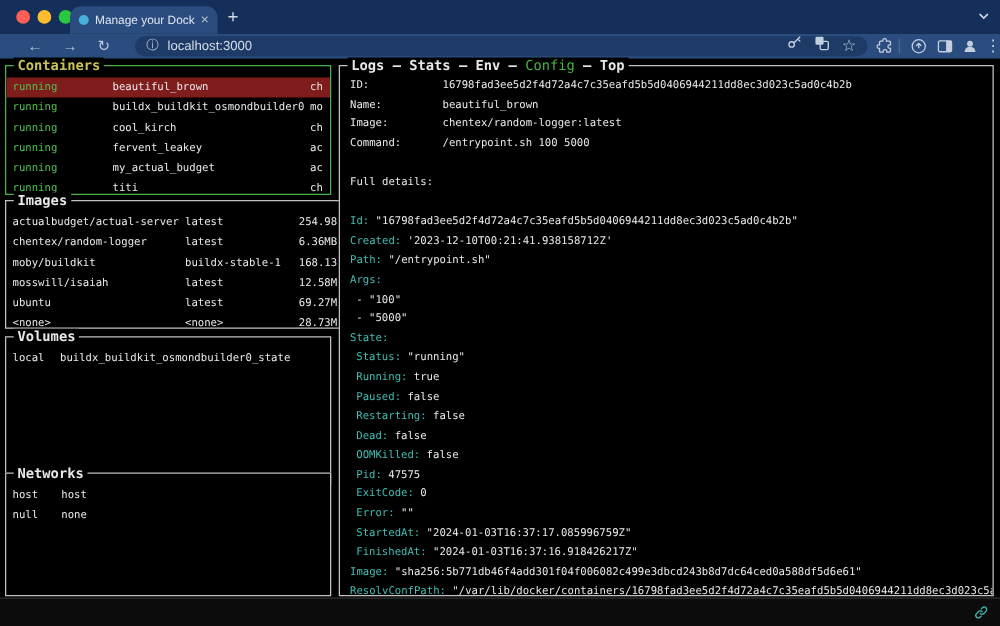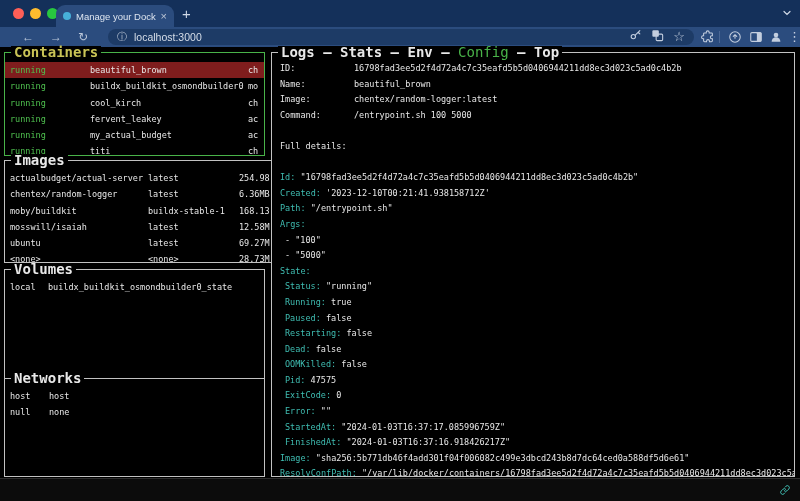--- a/index.html
+++ b/index.html
@@ -31,21 +31,21 @@
   .tb-right{position:absolute;top:3px;height:14px;display:flex;align-items:center}
   .tb-right.puzzle{left:701px}.tb-right.sepl{left:719px}.tb-right.upd{left:728px}
   .tb-right.sidep{left:749px}.tb-right.avat{left:769px}.tb-right.kebab{left:788px}
   .vsep{width:1px;height:12px;background:#4a6795}
   .glyph13{font-size:13px;color:#c3cedf;line-height:14px}
 
   
   .term{position:absolute;top:47px;left:0;width:800px;height:431px;background:#000;color:#e8e8e8;
         font-size:8.5px;letter-spacing:0}
   .panel{position:absolute;border:1px solid var(--panel-border);background:#000}
-  .ptitle{position:absolute;top:-7px;left:6px;background:#000;padding:0 3px;font-weight:bold;font-size:14px;line-height:13px;white-space:pre;color:#e8e8e8}
+  .ptitle{position:absolute;top:-7px;left:6px;background:#000;padding:0 3px;font-weight:bold;font-size:11px;line-height:13px;white-space:pre;color:#e8e8e8}
   #p-containers{left:4px;top:5px;width:261px;height:104px;border-color:var(--focus-green)}
   #p-containers .ptitle{color:var(--title-yellow)}
   #p-images{left:4px;top:113px;width:288px;height:103px}
   #p-volumes{left:4px;top:222px;width:261px;height:119px}
   #p-networks{left:4px;top:331px;width:261px;height:99px}
   #p-inspector{left:271px;top:5px;width:524px;height:425px}
   .plist{position:absolute;left:0;top:0;right:0;bottom:0;overflow:hidden;padding-top:9px}
 
   .crow,.irow,.vrow,.nrow{height:16.3px;line-height:16.3px;white-space:pre;position:relative;padding-left:5px}
   .crow.sel{background:#7f1d1d}

